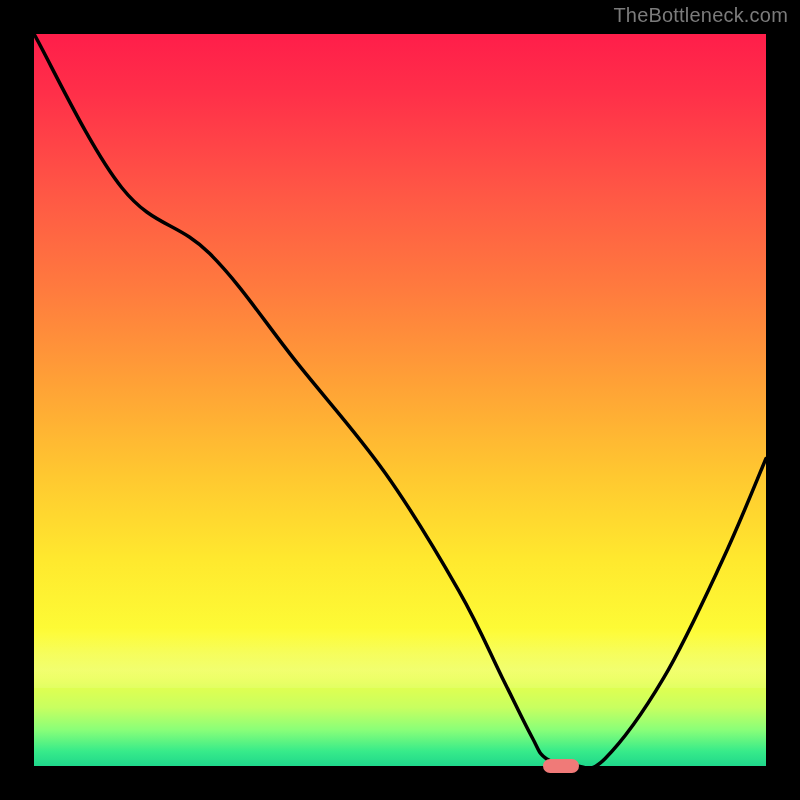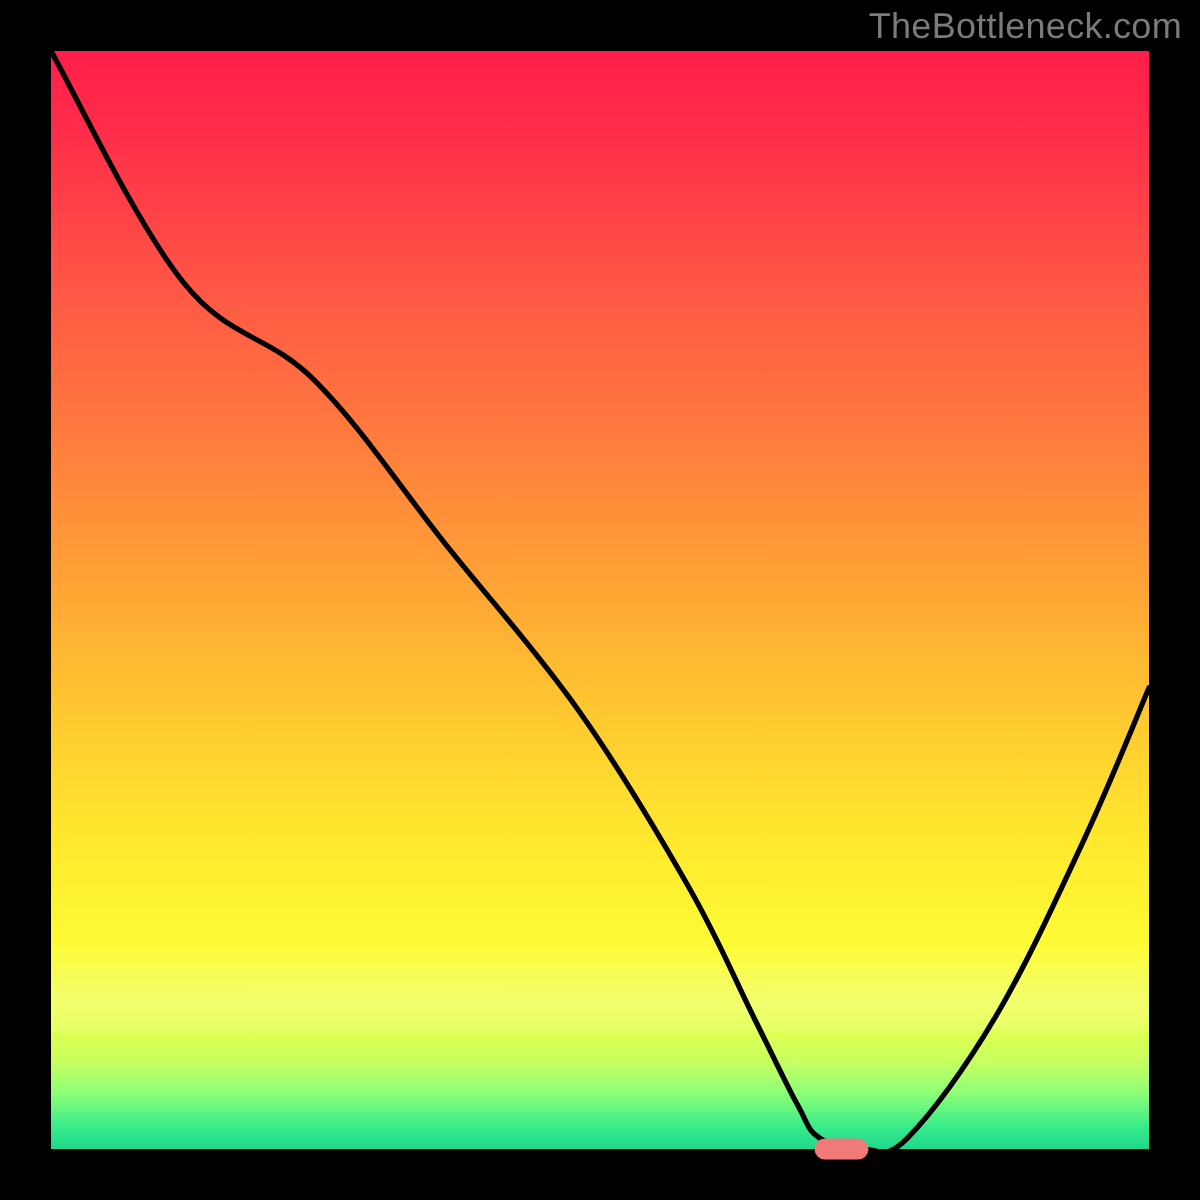--- a/index.html
+++ b/index.html
@@ -14,21 +14,21 @@
   .frame {
     position: relative;
     width: 800px;
     height: 800px;
     background: #000;
   }
   .watermark {
     position: absolute;
     top: 4px;
     right: 12px;
-    font-size: 24px;
+    font-size: 20px;
     font-weight: 400;
     color: #7b7b7b;
     letter-spacing: 0.2px;
     z-index: 5;
   }
   .plot {
     position: absolute;
     left: 34px;
     top: 34px;
     width: 732px;

